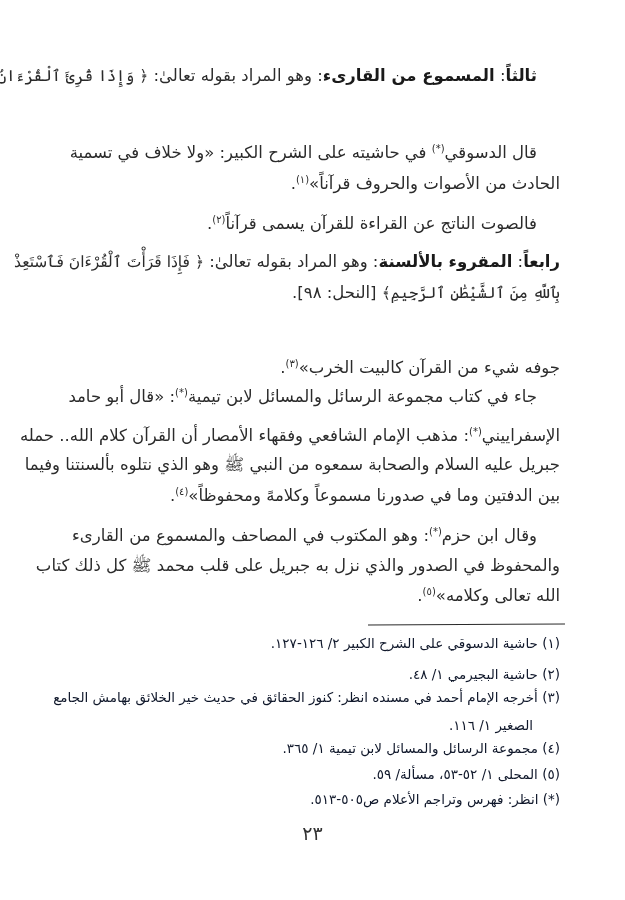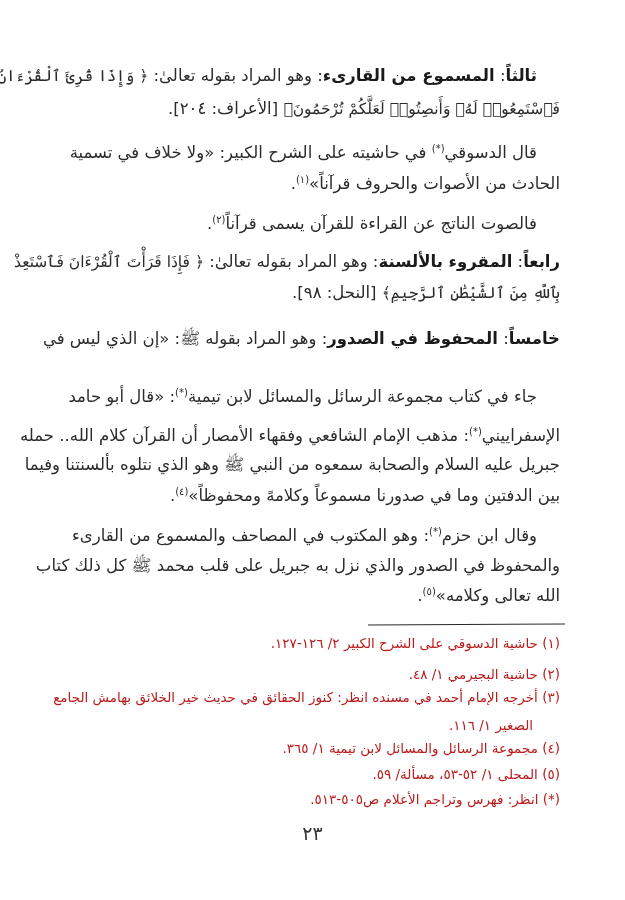--- a/index.html
+++ b/index.html
@@ -45,21 +45,21 @@
     height: 0;
     border-top: 1.6px solid #2a2a2a;
     transform: rotate(-0.3deg);
   }
   .fn {
     position: absolute;
     right: 65px;
     white-space: nowrap;
     font-size: 13.5px;
     line-height: 22px;
-    color: #b91c1c;
+    color: #0f172a;
     text-align: right;
   }
   .fn.long { left: 72px; text-align: justify; text-align-last: justify; }
   .fn.cont { right: 92px; }
   .page-number {
     position: absolute;
     left: 0; right: 0;
     top: 822px;
     text-align: center;
     font-size: 19px;
@@ -67,24 +67,20 @@
   }
 </style>
 </head>
 <body>
 
 <div class="page">
 
   <div class="line indent" style="top:63px;">
     <span class="bold">ثالثاً</span><span>: </span><span class="bold">المسموع من القارىء</span><span>: وهو المراد بقوله تعالىٰ:</span>
     <span class="quran">﴿ وَإِذَا قُرِئَ ٱلْقُرْءَانُ</span>
-  </div>
-  <div class="line short" style="top:96px;">
-    <span class="quran">فَٱسْتَمِعُوا۟ لَهُۥ وَأَنصِتُوا۟ لَعَلَّكُمْ تُرْحَمُونَ﴾</span>
-    <span>[الأعراف: ٢٠٤].</span>
   </div>
 
   <div class="line indent" style="top:140px;">
     <span>قال الدسوقي</span><sup>(*)</sup>
     <span>في حاشيته على الشرح الكبير: «ولا خلاف في تسمية</span>
   </div>
   <div class="line short" style="top:171px;">
     <span>الحادث من الأصوات والحروف قرآناً»</span><sup>(١)</sup><span>.</span>
   </div>
 
@@ -94,22 +90,22 @@
 
   <div class="line" style="top:249px;">
     <span class="bold">رابعاً</span><span>: </span><span class="bold">المقروء بالألسنة</span><span>: وهو المراد بقوله تعالىٰ:</span>
     <span class="quran">﴿ فَإِذَا قَرَأْتَ ٱلْقُرْءَانَ فَٱسْتَعِذْ</span>
   </div>
   <div class="line short" style="top:280px;">
     <span class="quran">بِٱللَّهِ مِنَ ٱلشَّيْطَٰنِ ٱلرَّجِيمِ﴾</span>
     <span>[النحل: ٩٨].</span>
   </div>
 
-  <div class="line" style="top:326px;">
-    <span class="bold">خامساً</span><span>: </span><span class="bold">المحفوظ في الصدور</span><span>: وهو المراد بقوله ﷺ: «إن الذي ليس في</span>
+  <div class="line short" style="top:355px;">
+    <span>جوفه شيء من القرآن كالبيت الخرب»</span><sup>(٣)</sup><span>.</span>
   </div>
 
   <div class="line indent" style="top:384px;">
     <span>جاء في كتاب مجموعة الرسائل والمسائل لابن تيمية</span><sup>(*)</sup><span>: «قال أبو حامد</span>
   </div>
   <div class="line" style="top:423px;">
     <span>الإسفراييني</span><sup>(*)</sup><span>: مذهب الإمام الشافعي وفقهاء الأمصار أن القرآن كلام الله.. حمله</span>
   </div>
   <div class="line" style="top:452px;">
     <span>جبريل عليه السلام والصحابة سمعوه من النبي ﷺ وهو الذي نتلوه بألسنتنا وفيما</span>

